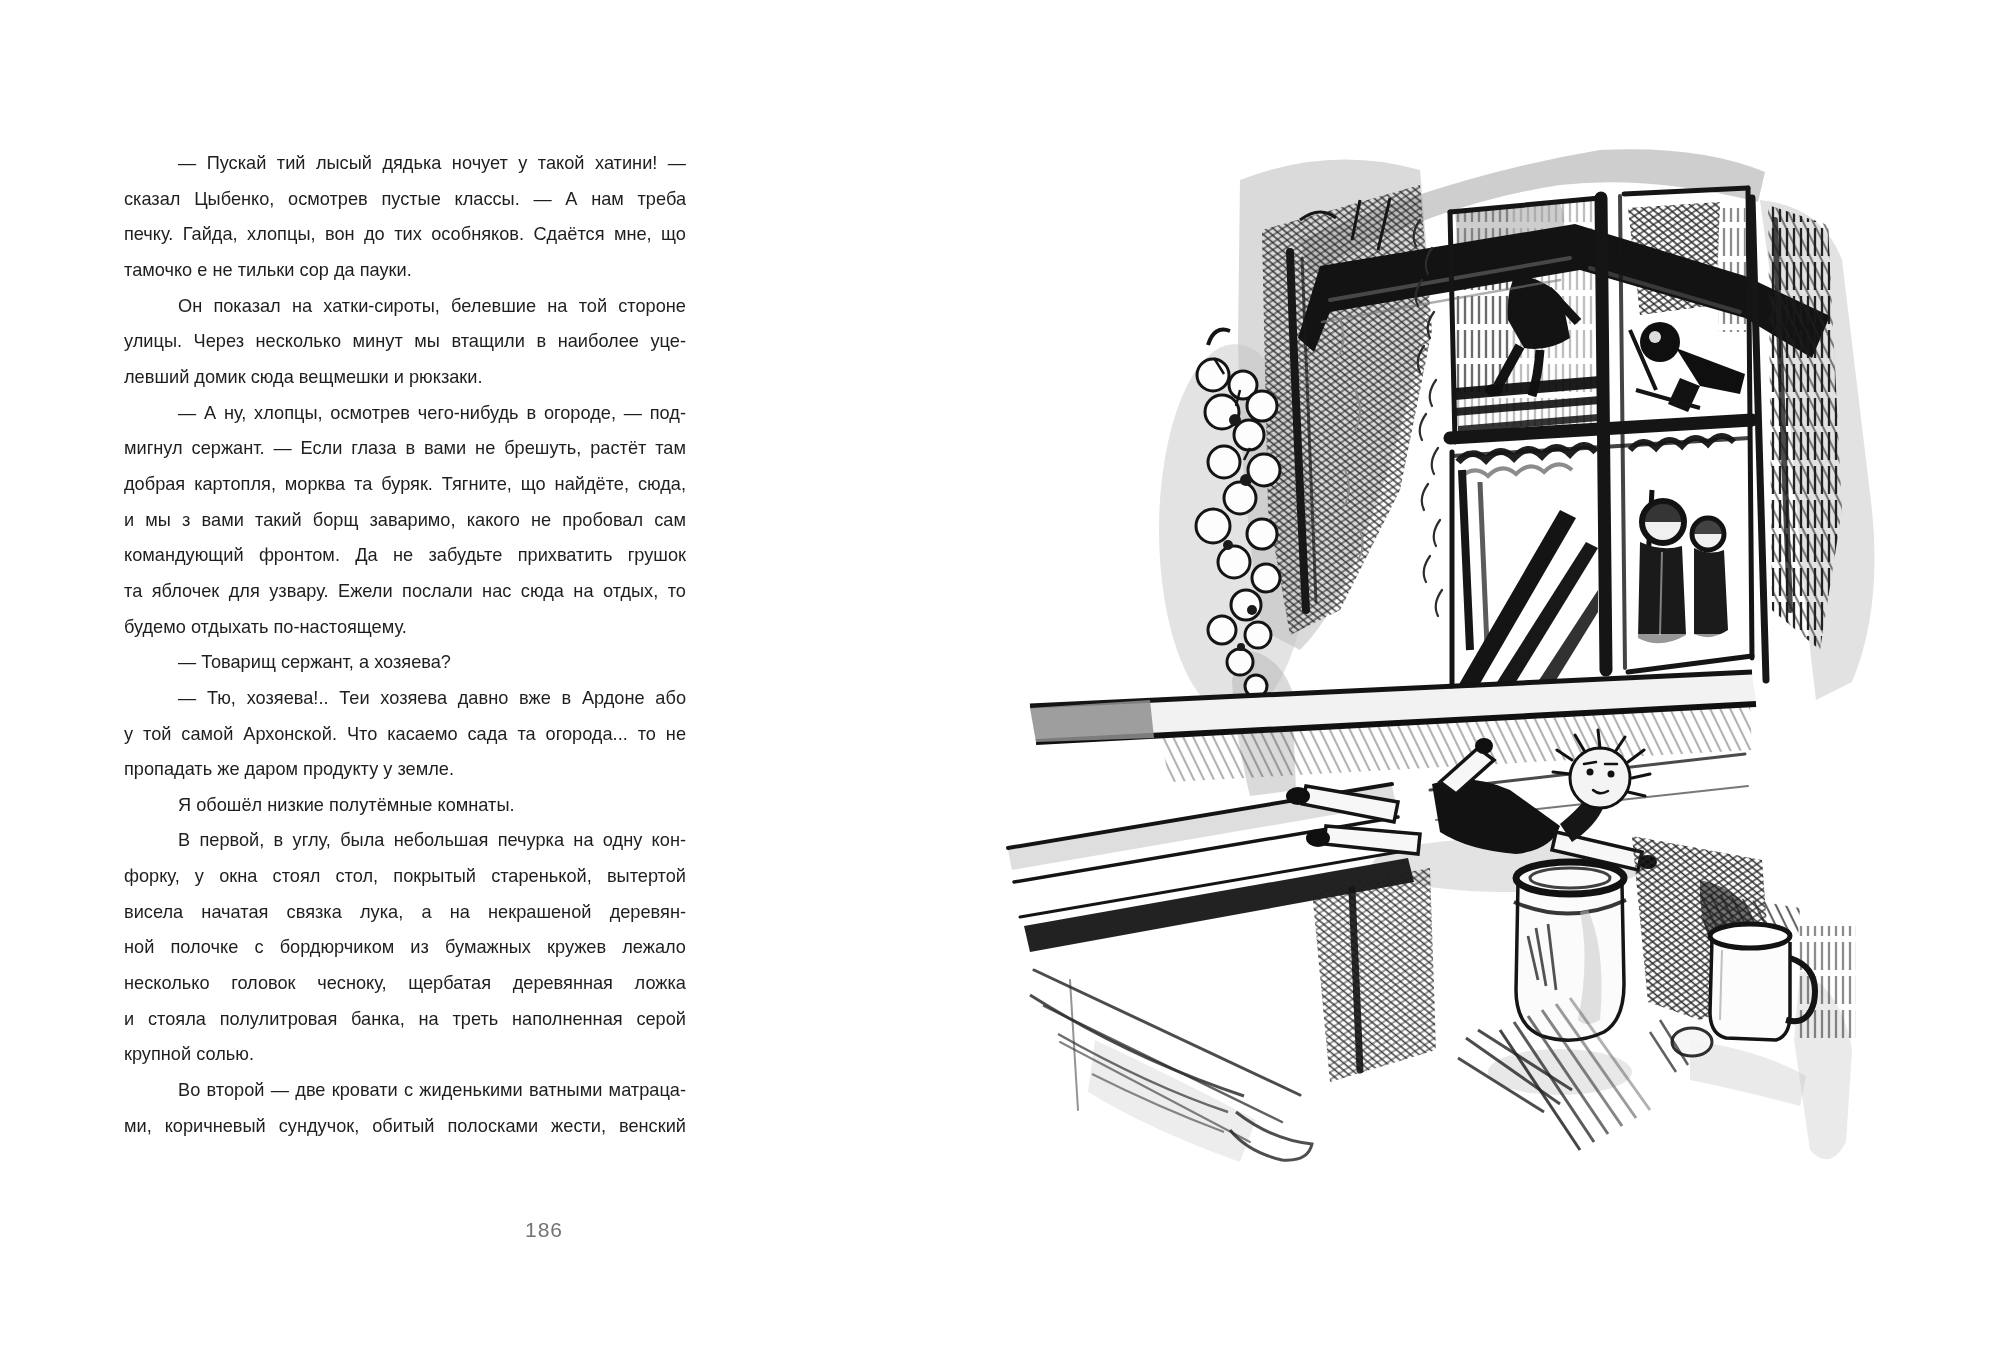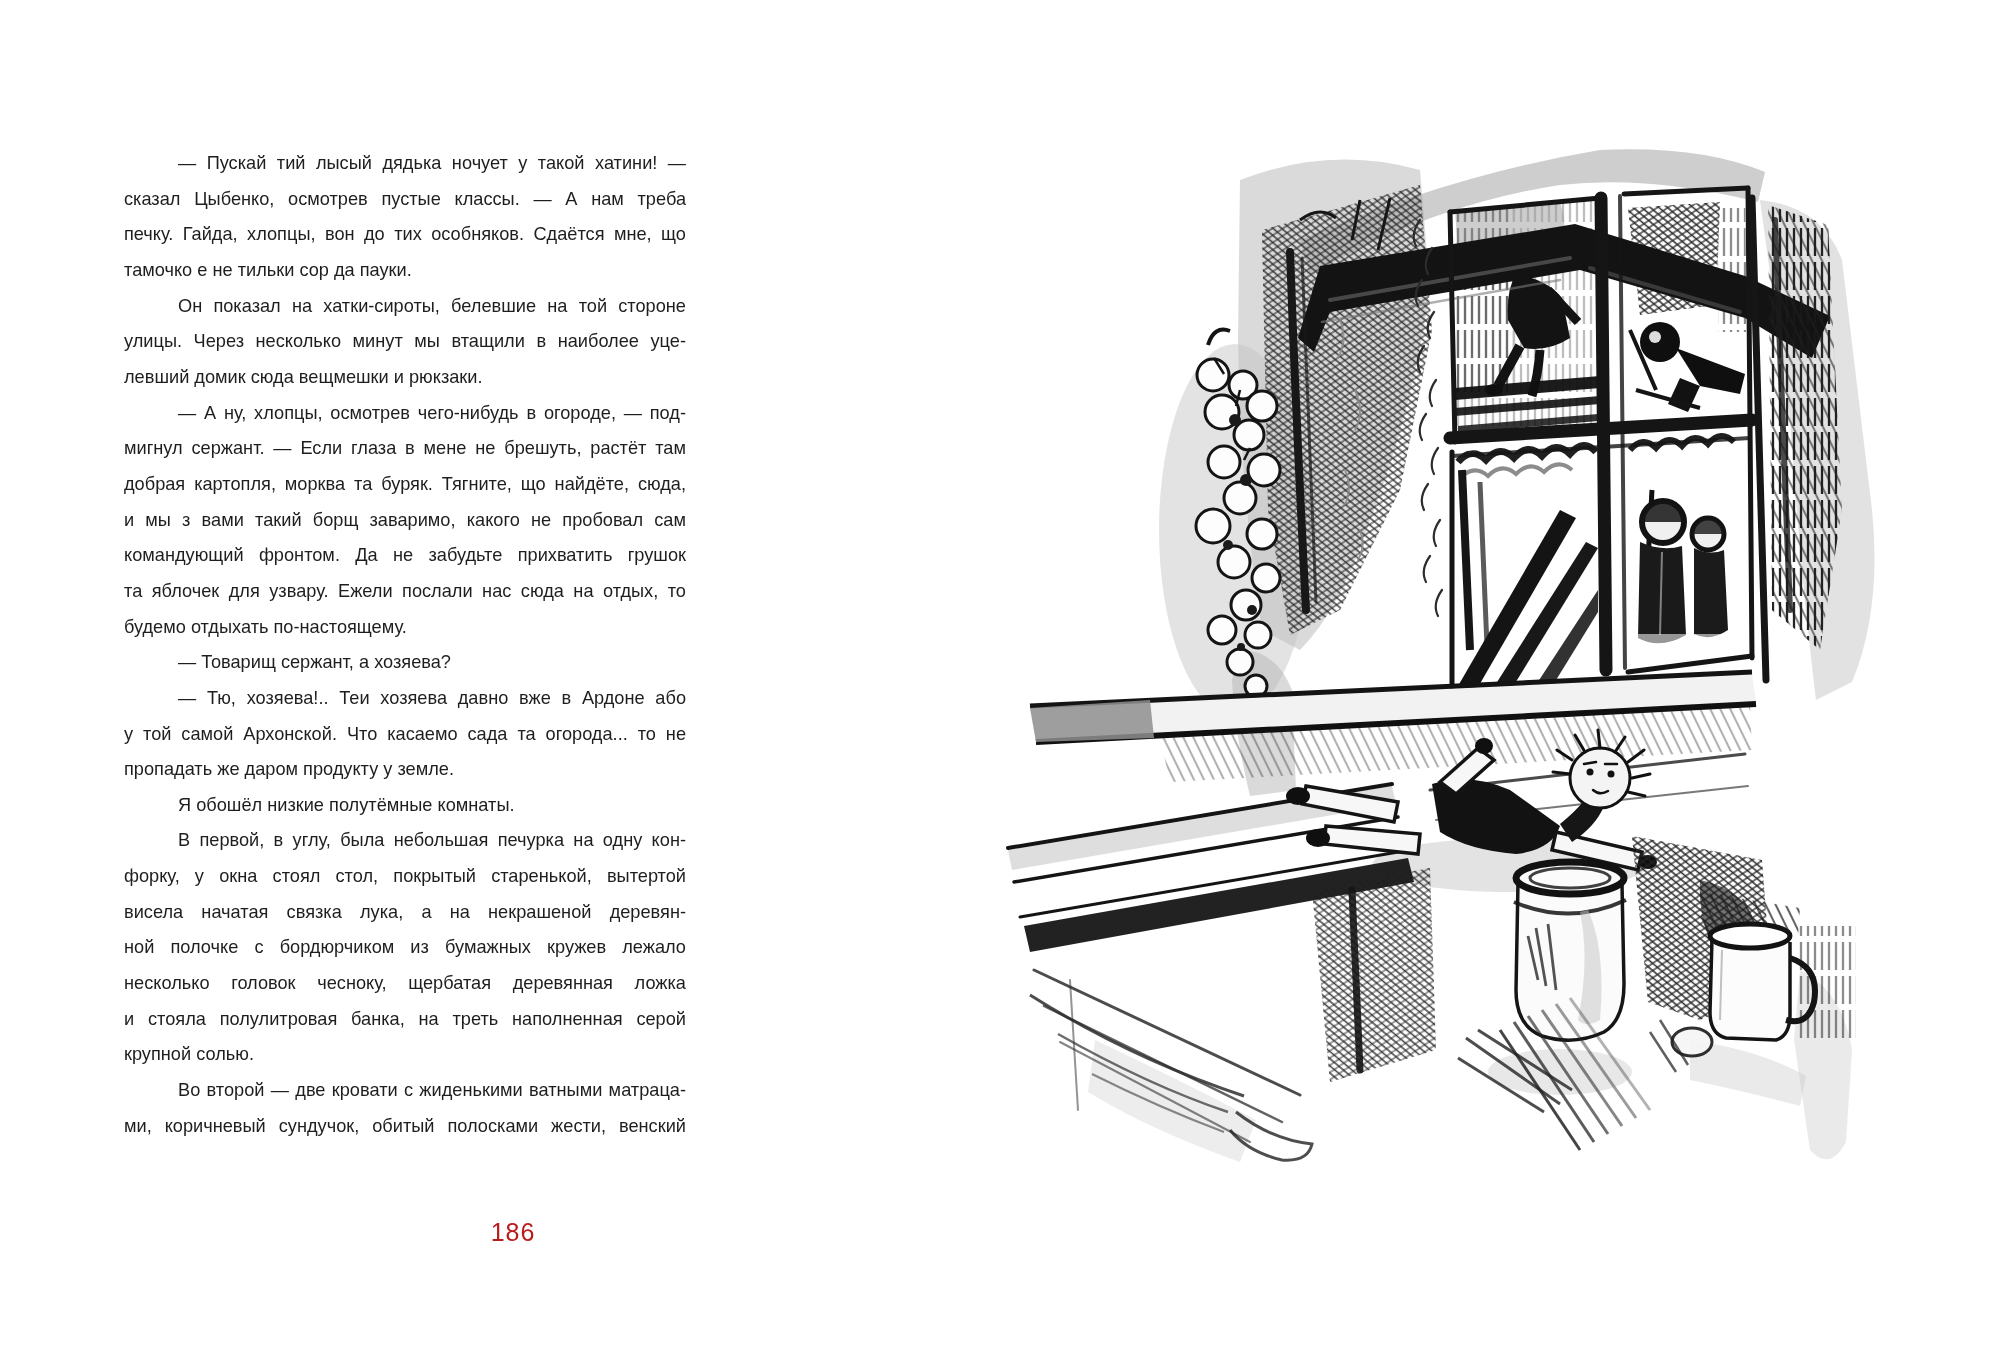--- a/index.html
+++ b/index.html
@@ -13,39 +13,39 @@
   }
   .line{
     height:35.66px;overflow:hidden;
     text-align:justify;text-align-last:justify;text-justify:inter-word;
     white-space:normal;
   }
   .line.first{text-indent:54px;}
   .line.plain{text-align:left;text-align-last:left;}
   .page-number{
     position:absolute;left:463px;top:1218px;width:100px;
-    text-align:center;color:#b91c1c;font-size:25px;letter-spacing:1px;
+    text-align:right;color:#737373;font-size:21px;letter-spacing:1px;
   }
   .illustration{
     position:absolute;left:1000px;top:90px;width:930px;height:1110px;
   }
 </style>
 </head>
 <body>
 
 <div class="page-text">
     <div class="line first">— Пускай тий лысый дядька ночует у такой хатини! —</div>
     <div class="line">сказал Цыбенко, осмотрев пустые классы. — А нам треба</div>
     <div class="line">печку. Гайда, хлопцы, вон до тих особняков. Сдаётся мне, що</div>
     <div class="line plain">тамочко е не тильки сор да пауки.</div>
     <div class="line first">Он показал на хатки-сироты, белевшие на той стороне</div>
     <div class="line">улицы. Через несколько минут мы втащили в наиболее уце-</div>
     <div class="line plain">левший домик сюда вещмешки и рюкзаки.</div>
     <div class="line first">— А ну, хлопцы, осмотрев чего-нибудь в огороде, — под-</div>
-    <div class="line">мигнул сержант. — Если глаза в мене не брешуть, растёт там</div>
+    <div class="line">мигнул сержант. — Если глаза в вами не брешуть, растёт там</div>
     <div class="line">добрая картопля, морква та буряк. Тягните, що найдёте, сюда,</div>
     <div class="line">и мы з вами такий борщ заваримо, какого не пробовал сам</div>
     <div class="line">командующий фронтом. Да не забудьте прихватить грушок</div>
     <div class="line">та яблочек для узвару. Ежели послали нас сюда на отдых, то</div>
     <div class="line plain">будемо отдыхать по-настоящему.</div>
     <div class="line first plain">— Товарищ сержант, а хозяева?</div>
     <div class="line first">— Тю, хозяева!.. Теи хозяева давно вже в Ардоне або</div>
     <div class="line">у той самой Архонской. Что касаемо сада та огорода... то не</div>
     <div class="line plain">пропадать же даром продукту у земле.</div>
     <div class="line first plain">Я обошёл низкие полутёмные комнаты.</div>

